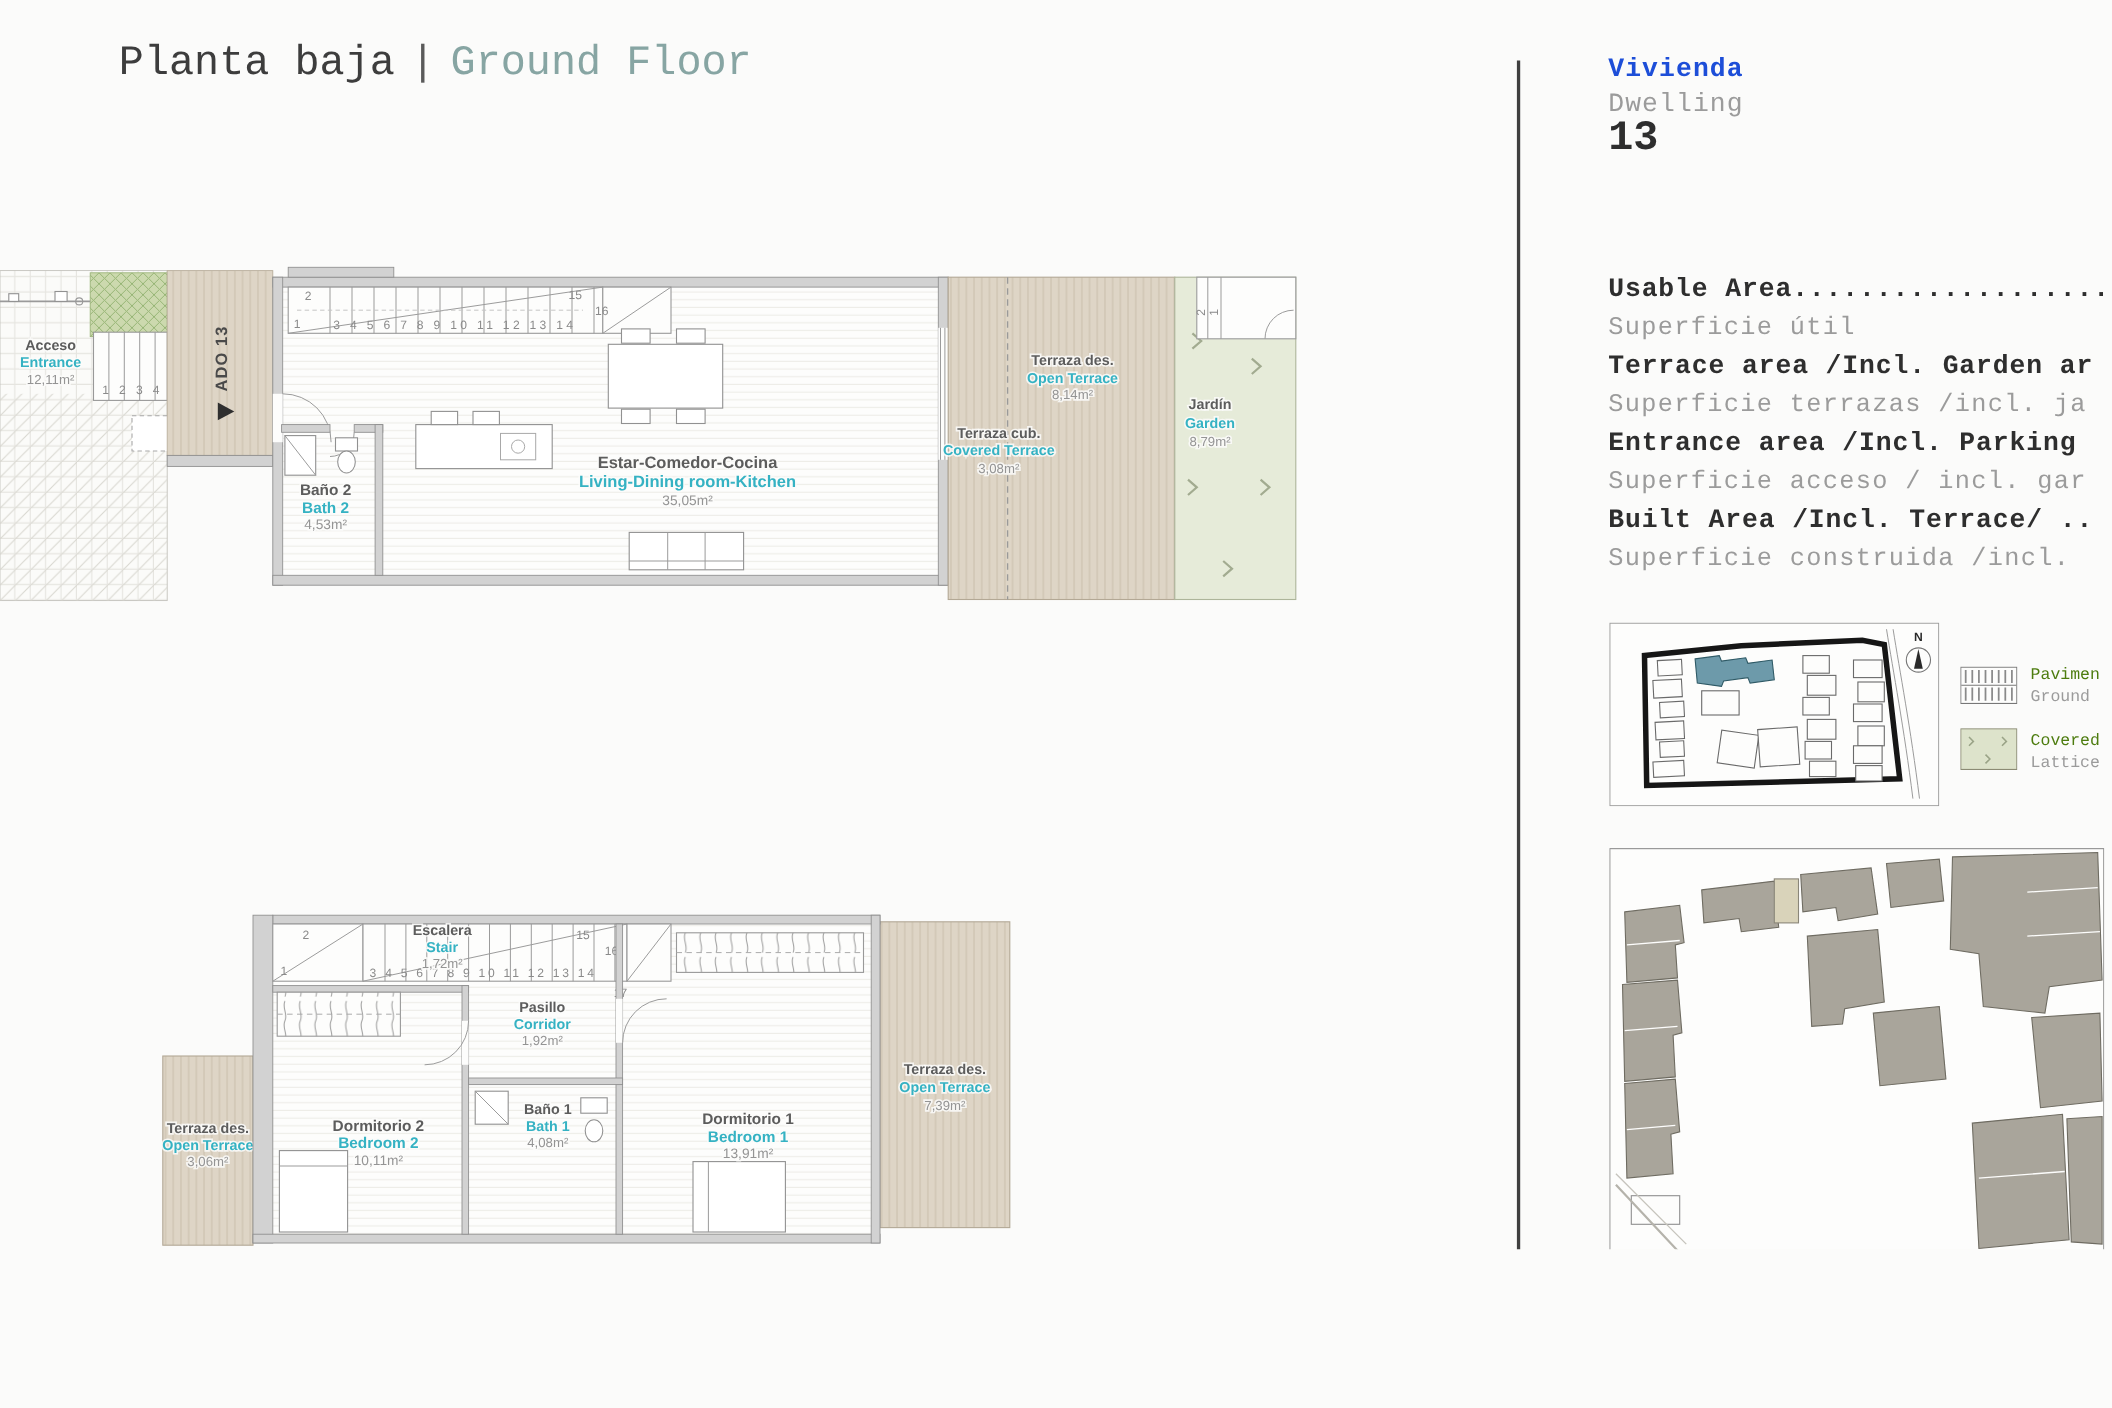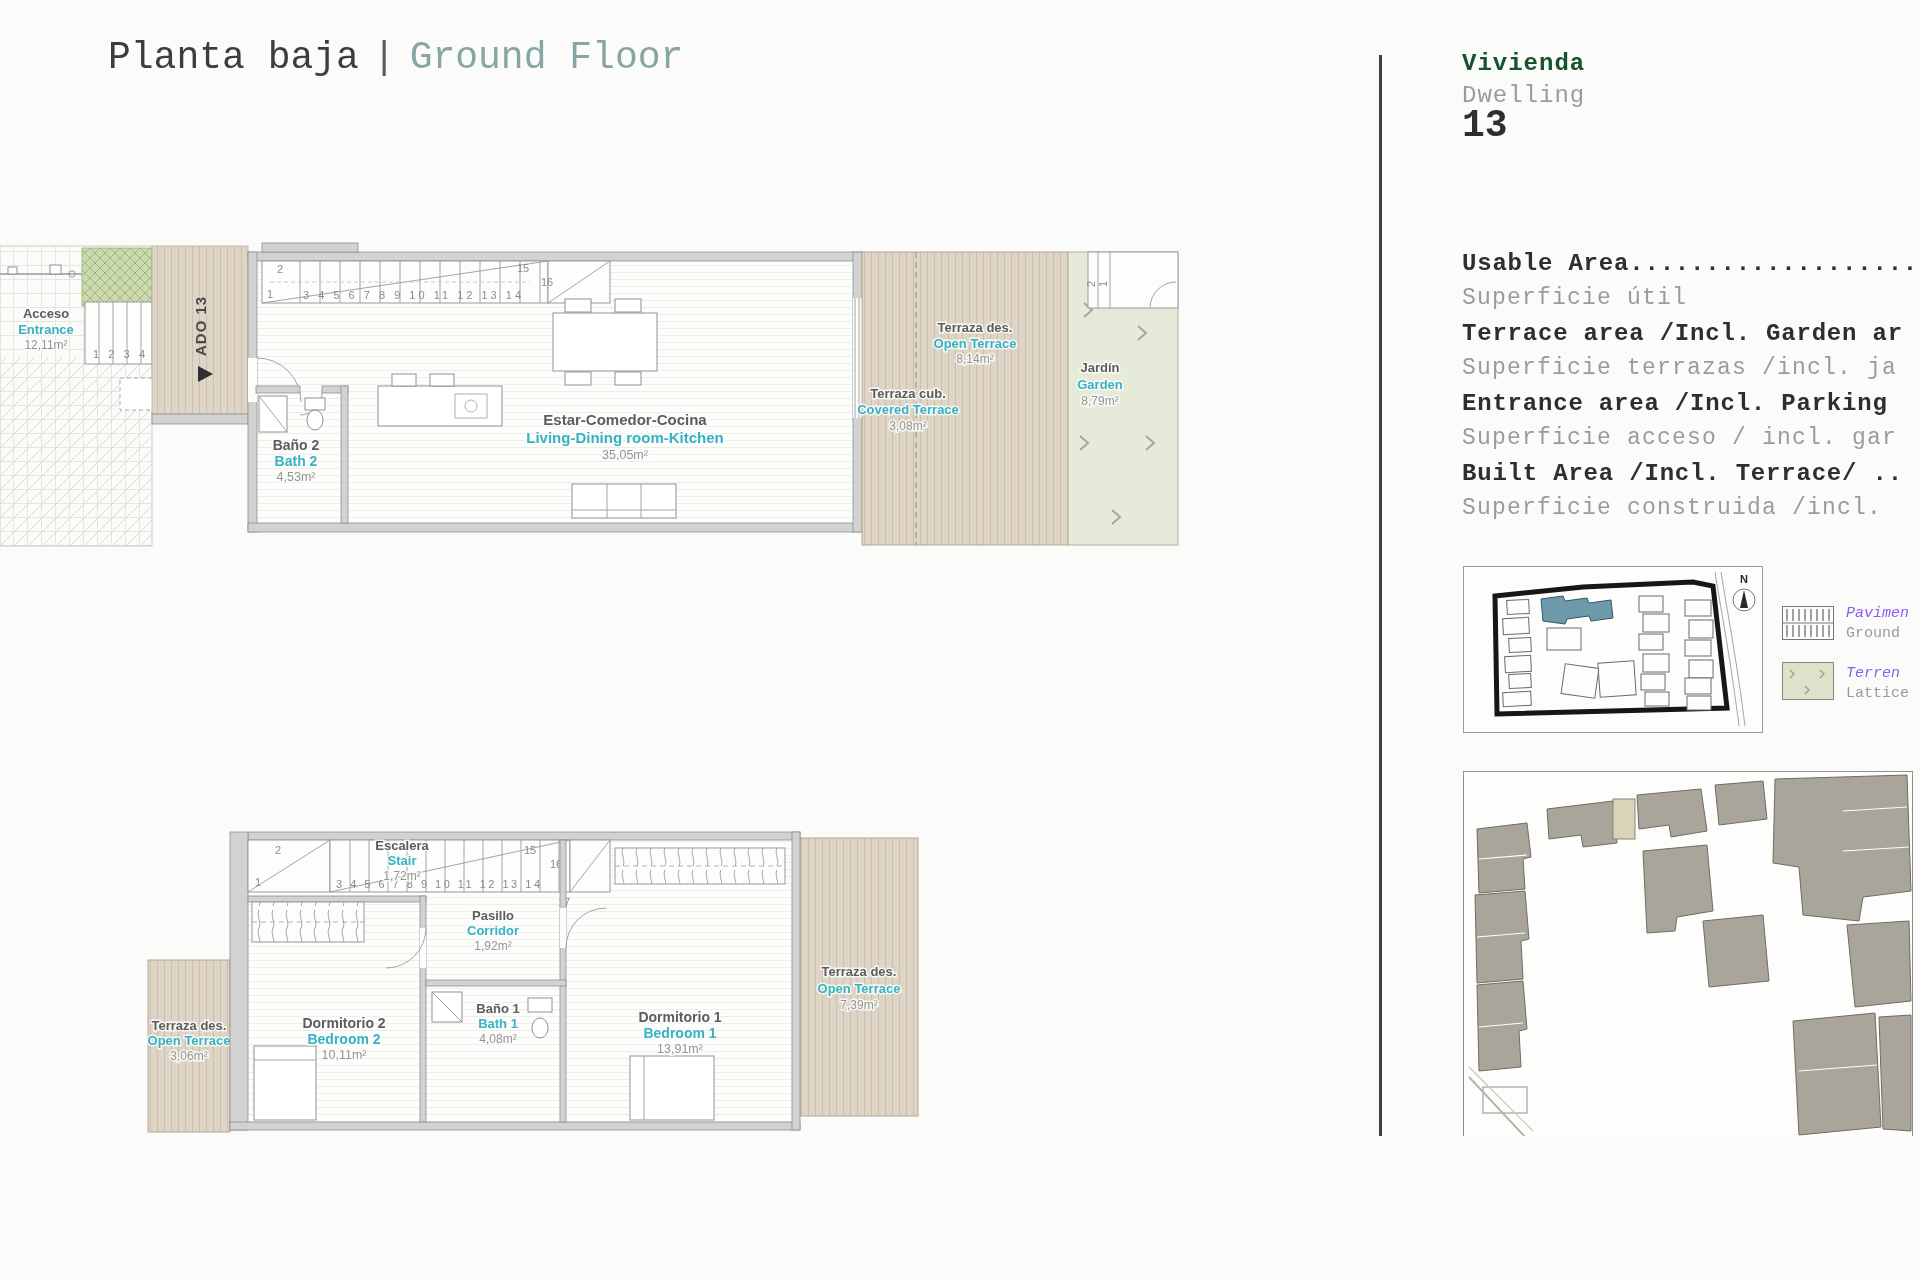--- a/index.html
+++ b/index.html
@@ -6,30 +6,30 @@
   #page{position:relative;width:1920px;height:1136px;overflow:hidden;background:#fbfbfa;
         font-family:"Liberation Sans",sans-serif;}
   .abs{position:absolute;}
   
   .sheet-title{font-family:"Liberation Mono",monospace;font-size:38px;color:#3d3d3d;white-space:nowrap;}
   .sheet-title .sep{color:#5a5a5a;margin:0 14px;}
   .sheet-title .en{color:#87a5a3;}
   
   .divider{width:3px;background:#3f3f3f;}
   .mono{font-family:"Liberation Mono",monospace;}
-  .dw-es{font-size:24px;font-weight:bold;color:#14532d;letter-spacing:1px;}
+  .dw-es{font-size:24px;font-weight:bold;color:#1d4ed8;letter-spacing:1px;}
   .dw-en{font-size:24px;color:#9b9b9b;letter-spacing:1px;}
   .dw-num{font-size:38px;font-weight:bold;color:#2e2e2e;}
   .arealist{width:462px;overflow:hidden;}
   .arow{white-space:nowrap;line-height:35px;height:35px;}
   .arow.b{font-size:24px;font-weight:bold;color:#2e2e2e;letter-spacing:0.8px;}
   .arow.g{font-size:23px;color:#9b9b9b;letter-spacing:1.2px;}
   .legend-item{position:absolute;left:0;}
   .leg-text{font-family:"Liberation Mono",monospace;font-size:15px;line-height:20px;white-space:nowrap;}
-  .leg-es{color:#8b5cf6;font-style:italic;}
+  .leg-es{color:#4d7c0f;}
   .leg-en{color:#9b9b9b;}
   
   text{font-family:"Liberation Sans",sans-serif;}
   .lbl{text-anchor:middle;paint-order:stroke;stroke:rgba(251,251,250,0.85);stroke-width:3px;}
   .l-es{fill:#5c5c5c;font-size:14px;font-weight:600;}
   .l-en{fill:#35b2c3;font-size:14px;font-weight:600;}
   .l-ar{fill:#949494;font-size:12.5px;}
   .sm .l-es{font-size:13px;}
   .sm .l-en{font-size:13px;}
   .sm .l-ar{font-size:12px;}
@@ -452,21 +452,21 @@
     </div>
     <div class="legend-item" style="top:58px;">
       <svg width="52" height="38" style="position:absolute;left:0;top:0;">
         <rect x="0.5" y="0.5" width="51" height="37" fill="#dde3cb" stroke="#8b8b74"></rect>
         <g stroke="#9aa387" stroke-width="1.4" fill="none">
           <path d="M8,8 l4,4 -4,4"></path>
             <path d="M38,8 l4,4 -4,4"></path>
             <path d="M23,24 l4,4 -4,4"></path>
         </g>
       </svg>
-      <div class="leg-text leg-es" style="position:absolute;left:64px;top:2px;">Terren</div>
+      <div class="leg-text leg-es" style="position:absolute;left:64px;top:2px;">Covered</div>
       <div class="leg-text leg-en" style="position:absolute;left:64px;top:22px;">Lattice</div>
     </div>
   </div>
 
   <svg class="abs" style="left:1463px;top:771px;" width="450" height="386" viewBox="0 0 450 386">
     <rect x="0.5" y="0.5" width="449" height="385" fill="#fdfdfc" stroke="#8f8f8f" stroke-width="1"></rect>
     <g>
       <polygon class="mapb" points="14,58 64,52 68,86 60,88 62,118 16,122"></polygon>
       <polygon class="mapb" points="12,124 62,120 66,168 58,170 60,208 14,212"></polygon>
       <polygon class="mapb" points="14,214 60,210 64,258 56,260 58,296 16,300"></polygon>

